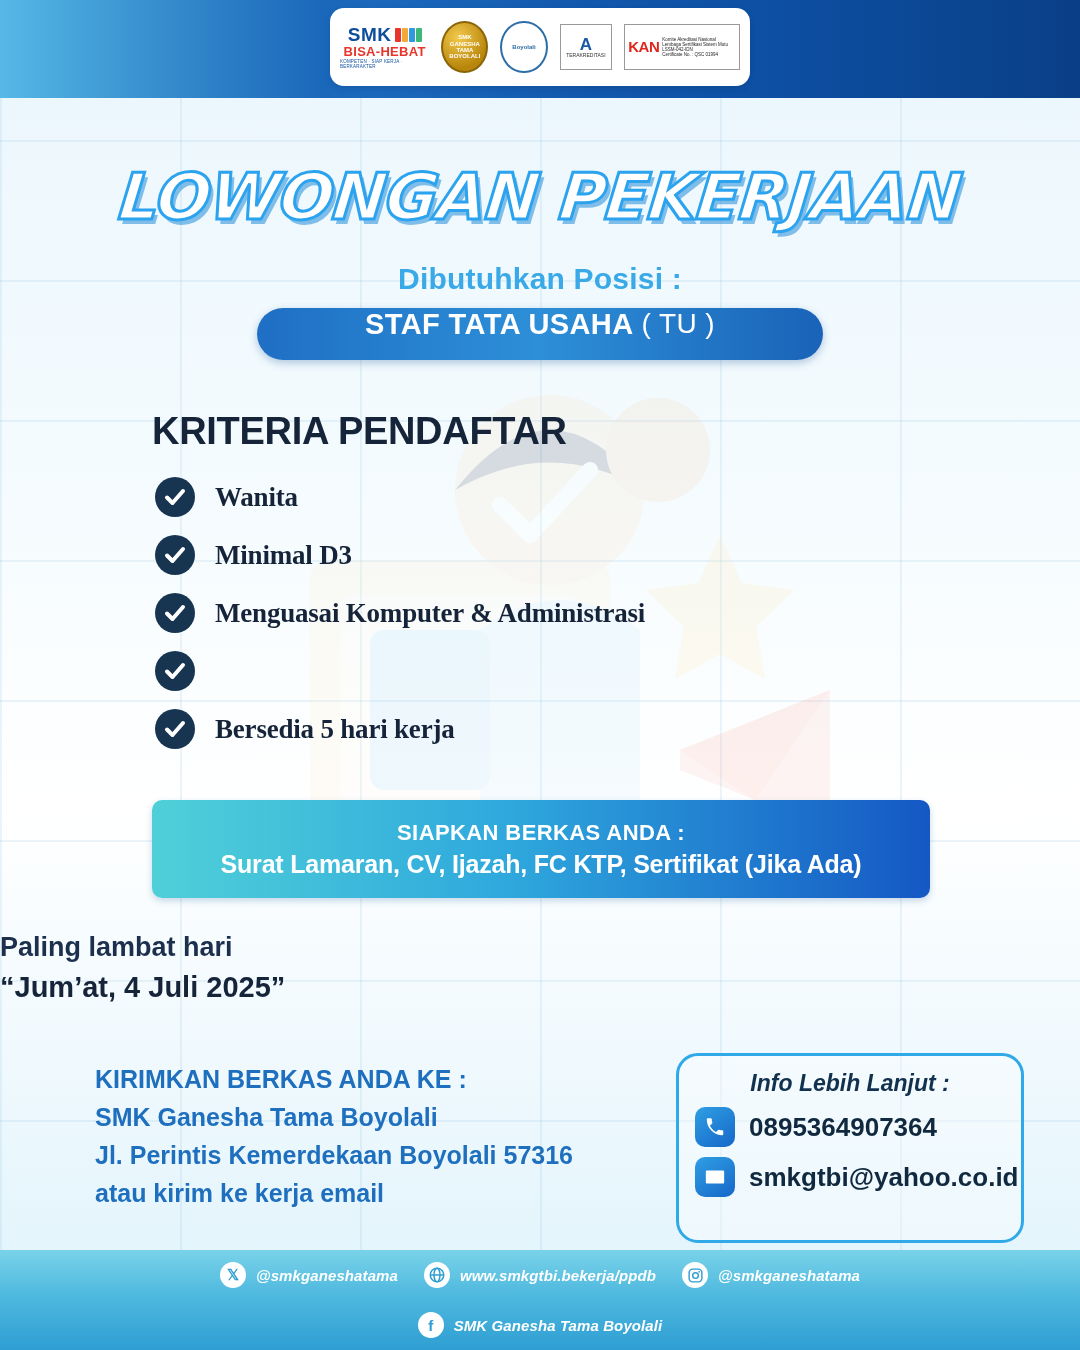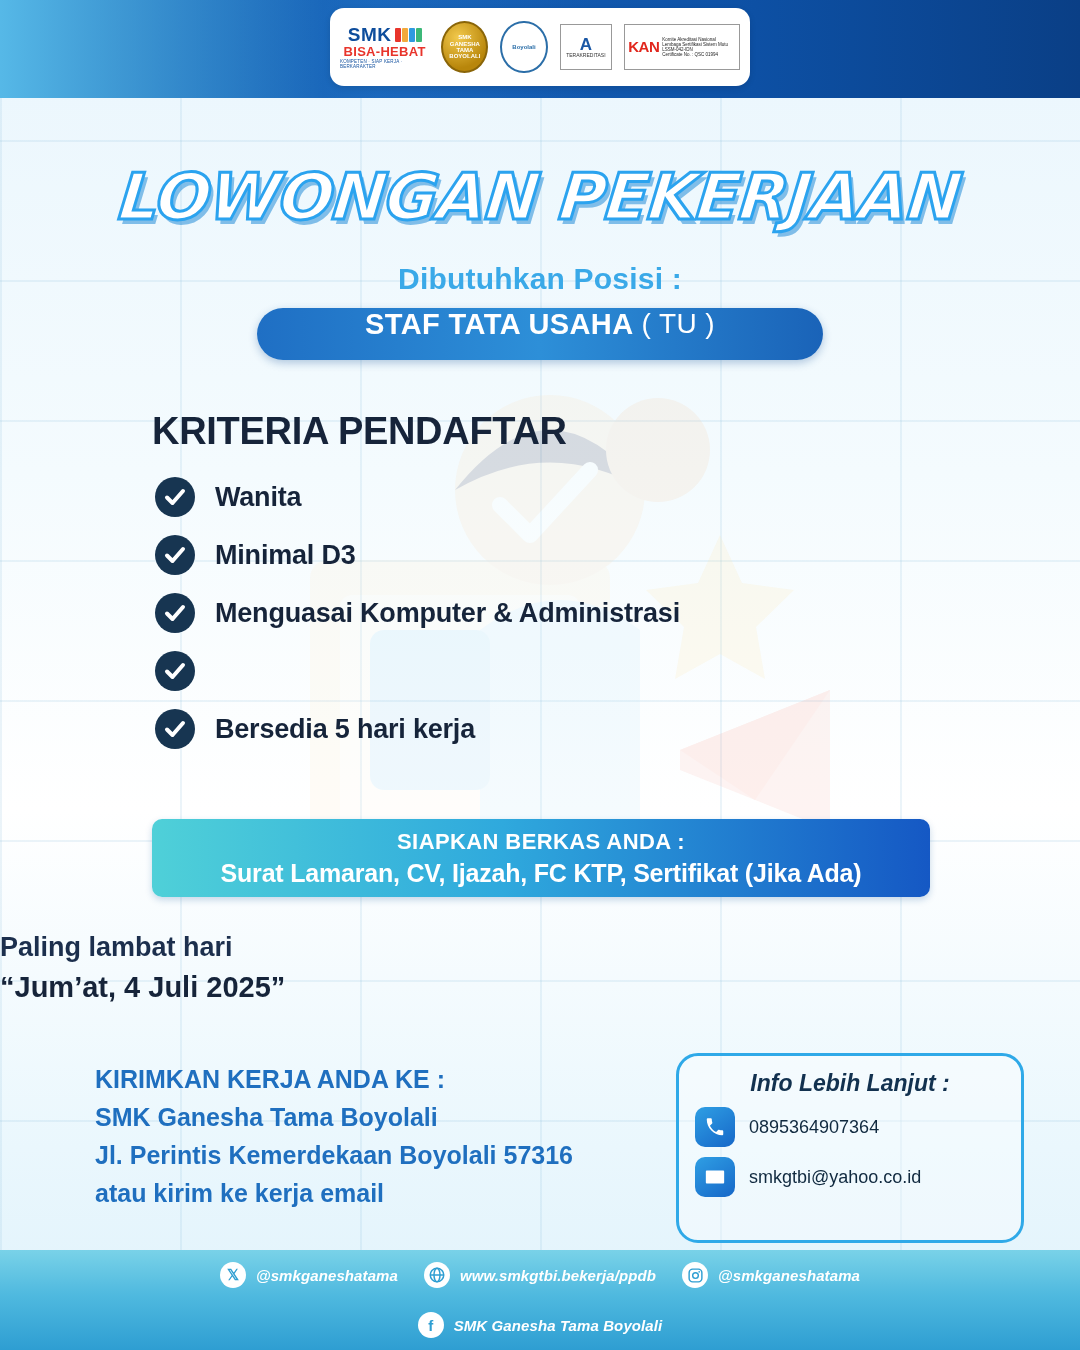--- a/index.html
+++ b/index.html
@@ -165,20 +165,21 @@
     font-weight: 800;
     color: #16243a;
     letter-spacing: -0.3px;
   }
 
   .criteria-list {
     position: absolute;
     top: 468px;
     left: 155px;
     width: 740px;
+    font-family: Liberation Serif, serif;
   }
   .crit-item {
     display: flex;
     align-items: center;
     gap: 20px;
     height: 58px;
   }
   .check {
     width: 40px; height: 40px; border-radius: 50%;
     background: #173551;
@@ -191,27 +192,26 @@
     font-weight: 700;
     color: #16243a;
     letter-spacing: -0.2px;
   }
 
   .docs-banner {
     position: absolute;
     top: 800px;
     left: 152px;
     width: 778px;
-    height: 78px;
+    height: 98px;
     border-radius: 10px;
     background: linear-gradient(90deg, #4fd0d8 0%, #2fa9dd 45%, #1558c4 100%);
     display: flex; flex-direction: column; align-items: center; justify-content: center;
     color: #ffffff;
     box-shadow: 0 3px 7px rgba(20,80,150,0.22);
-    margin-top: 19px;
   }
   .docs-banner .t1 { font-size: 22px; font-weight: 800; letter-spacing: 0.4px; }
   .docs-banner .t2 { font-size: 25px; font-weight: 800; margin-top: 4px; letter-spacing: -0.2px; }
 
   .deadline {
     position: absolute;
     top: 932px;
     width: 100%;
     text-align: left;
   }
@@ -251,21 +251,21 @@
     display: flex; align-items: center; gap: 14px;
     margin-top: 10px;
   }
   .ib-icon {
     width: 40px; height: 40px; border-radius: 10px;
     background: linear-gradient(145deg, #2f9fe4, #1667c8);
     display: flex; align-items: center; justify-content: center;
     flex: 0 0 40px;
     color: #fff;
   }
-  .ib-text { font-size: 18px; font-weight: 400; color: #10293f; }
+  .ib-text { font-size: 26px; font-weight: 700; color: #10293f; }
 
   
   .footer {
     position: absolute;
     bottom: 0; left: 0;
     width: 100%;
     height: 100px;
     background: linear-gradient(180deg, #79d2e8 0%, #4fb9df 45%, #2e9ed2 100%);
     color: #ffffff;
   }
@@ -408,21 +408,21 @@
     <div class="t1">SIAPKAN BERKAS ANDA :</div>
     <div class="t2">Surat Lamaran, CV, Ijazah, FC KTP, Sertifikat (Jika Ada)</div>
   </div>
 
   <div class="deadline">
     <div class="d1">Paling lambat hari</div>
     <div class="d2">“Jum’at, 4 Juli 2025”</div>
   </div>
 
   <div class="address">
-    <div class="a-head">KIRIMKAN KERJA ANDA KE :</div>
+    <div class="a-head">KIRIMKAN BERKAS ANDA KE :</div>
     <div class="a-line">SMK Ganesha Tama Boyolali</div>
     <div class="a-line">Jl. Perintis Kemerdekaan Boyolali 57316</div>
     <div class="a-line">atau kirim ke kerja email</div>
   </div>
 
   <div class="info-box">
     <div class="ib-title">Info Lebih Lanjut :</div>
     <div class="ib-row">
       <span class="ib-icon">
         <svg width="22" height="22" viewBox="0 0 24 24" fill="#ffffff">

